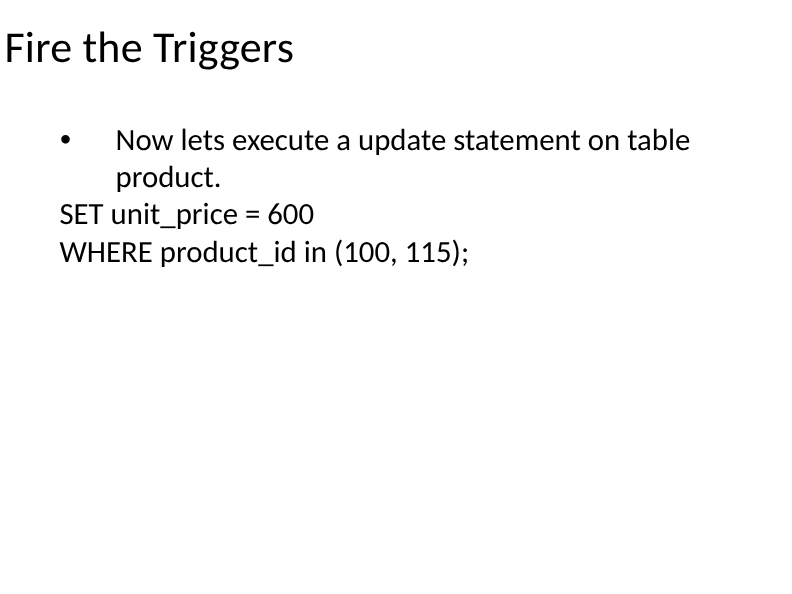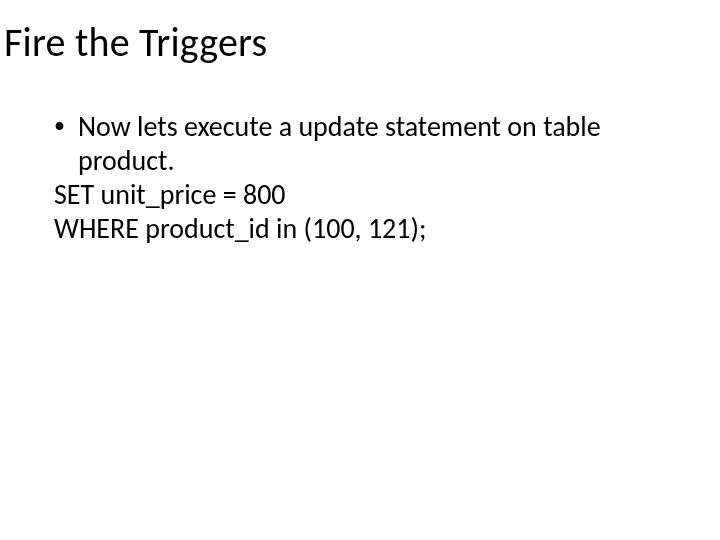--- a/index.html
+++ b/index.html
@@ -42,36 +42,37 @@
   }
   .bullet-dot {
     width: 24px;
     flex: 0 0 24px;
     text-align: left;
     font-size: 22px;
     line-height: 1.45;
   }
   .bullet-text {
     flex: 1 1 auto;
+    margin-left: 27px;
   }
   .code-line {
     margin-top: 0;
   }
 </style>
 </head>
 <body>
 
 <div class="slide">
 
   <div class="title">Fire the Triggers</div>
 
   <div class="body">
 
     <div class="bullet-row">
       <div class="bullet-dot">•</div>
       <div class="bullet-text">Now lets execute a update statement on table product.</div>
     </div>
 
-    <div class="code-line">SET unit_price = 800</div>
-    <div class="code-line">WHERE product_id in (100, 121);</div>
+    <div class="code-line">SET unit_price = 600</div>
+    <div class="code-line">WHERE product_id in (100, 115);</div>
 
   </div>
 </div>
 
 </body></html>

